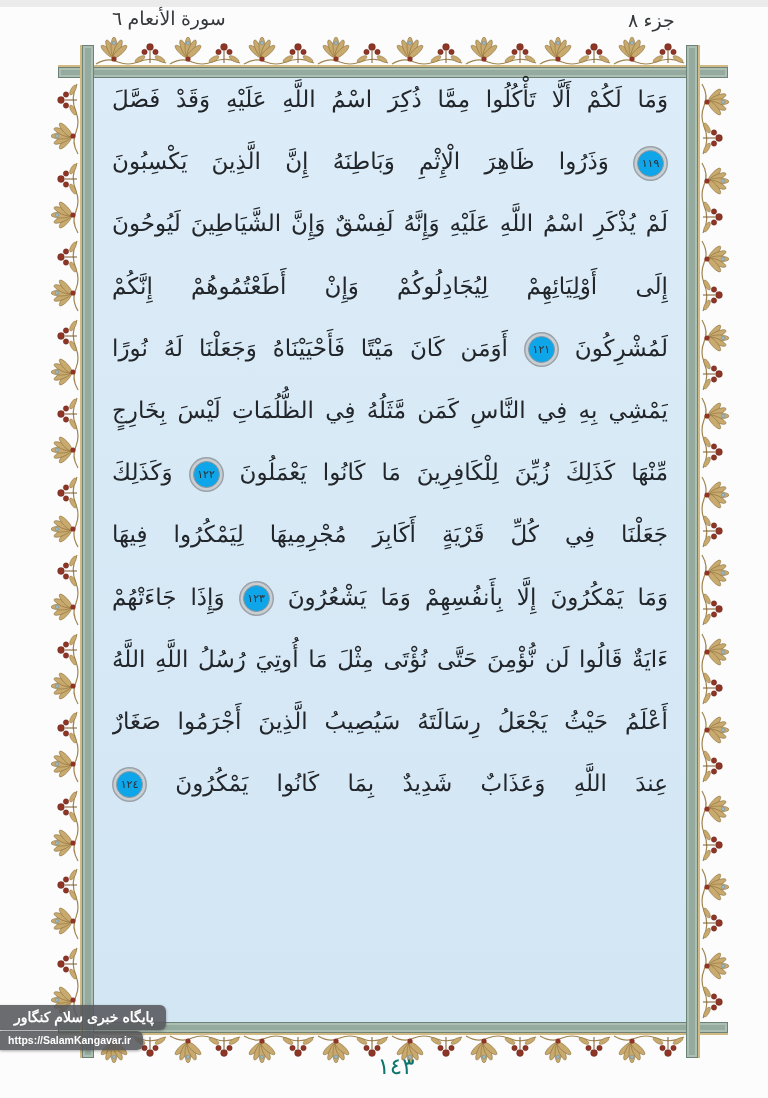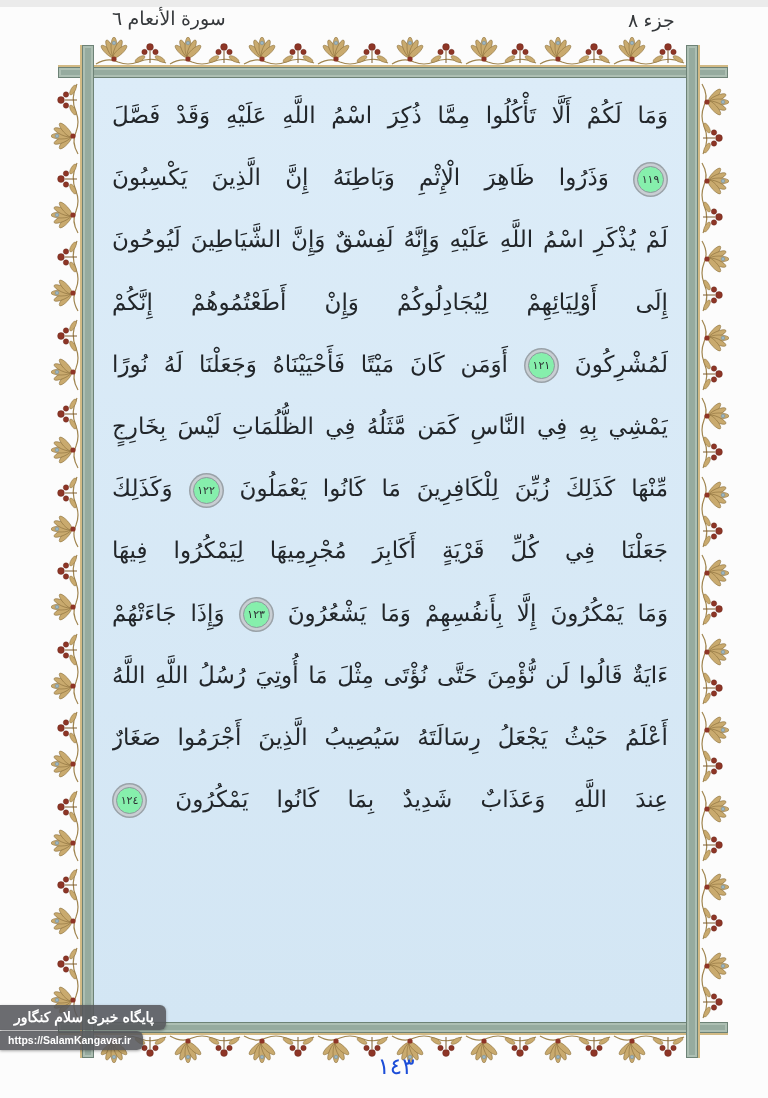--- a/index.html
+++ b/index.html
@@ -18,29 +18,29 @@
   .band-right{left:686px;top:45px;width:12px;height:1013px;box-shadow:inset 0 0 0 2px #adbfb3,2px 0 0 #d2ba85;}
   .panel{position:absolute;left:94px;top:78px;width:592px;height:944px;
          background:linear-gradient(#dcecf8,#d3e6f4);}
   
   .orn{position:absolute;display:flex;pointer-events:none;}
   .orn-top{left:94px;top:37px;width:592px;height:30px;justify-content:space-between;}
   .orn-bottom{left:94px;top:1033px;width:592px;height:30px;justify-content:space-between;}
   .orn-left{left:51px;top:82px;width:30px;height:938px;flex-direction:column;justify-content:space-between;}
   .orn-right{left:699px;top:82px;width:30px;height:938px;flex-direction:column;justify-content:space-between;}
   
-  .text-block{position:absolute;left:112px;top:84px;width:556px;height:934px;}
+  .text-block{position:absolute;left:112px;top:68px;width:556px;height:934px;}
   .quran-line{direction:rtl;text-align:justify;text-align-last:justify;height:62.2px;
               line-height:62px;font-size:23px;color:#22262a;overflow:hidden;white-space:nowrap;}
   .ayah-marker{display:inline-flex;align-items:center;justify-content:center;vertical-align:middle;
-               width:25px;height:25px;border-radius:50%;border:1px solid #8f979e;background:#86efac;
+               width:25px;height:25px;border-radius:50%;border:1px solid #8f979e;background:#0ea5e9;
                box-shadow:0 0 0 2.5px #c9ced3,0 0 0 4px #9aa2a8;color:#2c2f33;font-size:11px;
                line-height:1;margin:0 4px;}
   .page-number{position:absolute;top:1053px;left:0;width:700px;padding-left:92px;box-sizing:border-box;
-               text-align:center;font-size:23px;color:#1d4ed8;}
+               text-align:center;font-size:23px;color:#0f766e;}
   
   .wm{position:absolute;left:0;color:#fff;background:rgba(86,88,92,.88);direction:rtl;
       border-radius:0 6px 6px 0;box-shadow:0 1px 3px rgba(0,0,0,.35);white-space:nowrap;}
   .wm-title{top:1005px;font-size:14px;font-weight:bold;padding:4px 12px 5px 14px;}
   .wm-url{top:1031px;font-size:10.5px;font-weight:bold;direction:ltr;padding:3px 12px 4px 8px;text-align:center;}
 </style>
 </head>
 <body>
 
 <div class="page">

